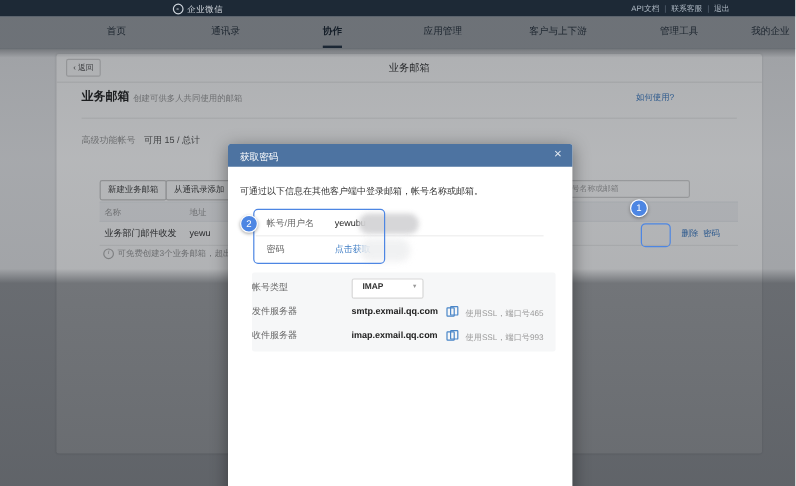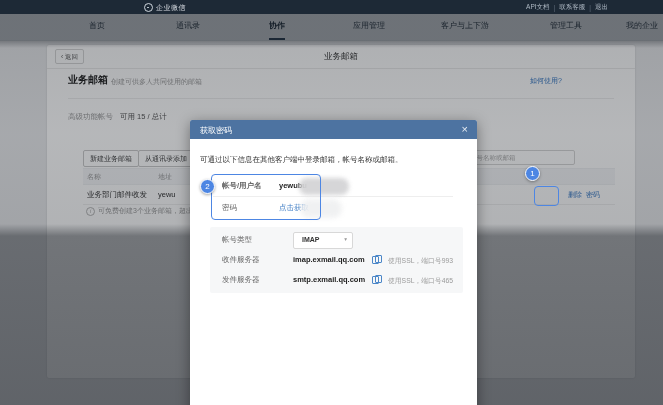--- a/index.html
+++ b/index.html
@@ -62,30 +62,30 @@
 
   
   .modal{position:absolute;left:190px;top:120px;width:287px;height:336px;background:#fff;border-radius:2px;z-index:3;box-shadow:0 3px 14px rgba(0,0,0,.4);}
   .modal-header{position:absolute;left:0;top:0;width:100%;height:19px;background:var(--modal_header_bg,#4d73a1);border-radius:2px 2px 0 0;}
   .modal-title{position:absolute;left:10px;top:5px;font-size:8px;color:#fff;}
   .modal-close{position:absolute;right:9px;top:2px;font-size:11px;color:#e8edf3;line-height:14px;}
   .modal-desc{position:absolute;left:10px;top:35px;font-size:7.5px;color:#333;}
 
   .cred-rows{position:absolute;left:23px;top:55px;width:240px;}
   .cred-row{position:relative;height:21px;}
-  .cred-row.first{border-bottom:1px solid #eeeeee;font-weight:bold;}
+  .cred-row.first{border-bottom:1px solid #eeeeee;}
   .cred-label{position:absolute;left:9px;top:6px;font-size:7.5px;color:#666;}
   .cred-value{position:absolute;left:66px;top:6px;font-size:7.5px;color:#222;}
   .cred-link{position:absolute;left:66px;top:6px;font-size:7.5px;color:var(--link_blue,#3c7bc4);}
 
   .mask1{position:absolute;left:109px;top:58px;width:50px;height:17px;background:#d4d4d6;border-radius:8px;filter:blur(2px);opacity:.95;}
   .mask2{position:absolute;left:110px;top:79px;width:42px;height:19px;background:#eff0f1;border-radius:9px;filter:blur(2.5px);opacity:.9;}
 
   .server-box{position:absolute;left:20px;top:107px;width:253px;height:66px;background:#f6f7f8;border-radius:2px;}
-  .sb-label{position:absolute;left:12px;font-size:7.5px;color:#666;}
+  .sb-label{position:absolute;left:0;font-size:7.5px;color:#666;}
   .sb-value{position:absolute;left:83px;font-size:7.5px;font-weight:bold;color:#222;}
   .sb-note{position:absolute;left:178px;font-size:6.8px;color:#9a9a9a;}
   .type-select{position:absolute;left:83px;top:5px;width:58px;height:15px;background:#fff;border:1px solid #d8d8d8;border-radius:2px;}
   .type-select .val{position:absolute;left:8px;top:3px;font-size:7px;color:#333;font-weight:bold;}
   .type-select .caret{position:absolute;right:5px;top:3px;font-size:5.5px;color:#999;}
   .copy-icon{position:absolute;display:inline-block;width:8px;height:9px;color:#4a86c8;}
   .copy-icon::before{content:"";position:absolute;left:0;bottom:0;width:5px;height:6px;border:1px solid currentColor;border-radius:1px;background:#f6f7f8;}
   .copy-icon::after{content:"";position:absolute;left:2.5px;top:0;width:5px;height:6px;border:1px solid currentColor;border-radius:1px;}
 
   
@@ -195,31 +195,31 @@
 
     <div class="server-box">
       <div style="position:relative;height:24px;">
         <span class="sb-label" style="top:8px">帐号类型</span>
         <span class="type-select">
           <span class="val">IMAP</span>
           <span class="caret">▾</span>
         </span>
       </div>
       <div style="position:relative;height:20px;">
+        <span class="sb-label" style="top:4px">发件服务器</span>
+        <span class="sb-value" style="top:4px">smtp.exmail.qq.com</span>
+        <span class="copy-icon" style="left:162px;top:4px"></span>
+        <span class="sb-note" style="top:5px">使用SSL，端口号465</span>
+      </div>
+      <div style="position:relative;height:20px;">
         <span class="sb-label" style="top:4px">收件服务器</span>
         <span class="sb-value" style="top:4px">imap.exmail.qq.com</span>
         <span class="copy-icon" style="left:162px;top:4px"></span>
         <span class="sb-note" style="top:5px">使用SSL，端口号993</span>
       </div>
-      <div style="position:relative;height:20px;">
-        <span class="sb-label" style="top:4px">发件服务器</span>
-        <span class="sb-value" style="top:4px">smtp.exmail.qq.com</span>
-        <span class="copy-icon" style="left:162px;top:4px"></span>
-        <span class="sb-note" style="top:5px">使用SSL，端口号465</span>
-      </div>
     </div>
   </div>
 
   <div class="hl-box hl-credentials"></div>
   <div class="hl-box hl-password-btn"></div>
   <div class="step-badge badge-1">1</div>
   <div class="step-badge badge-2">2</div>
 
 </div>
 

